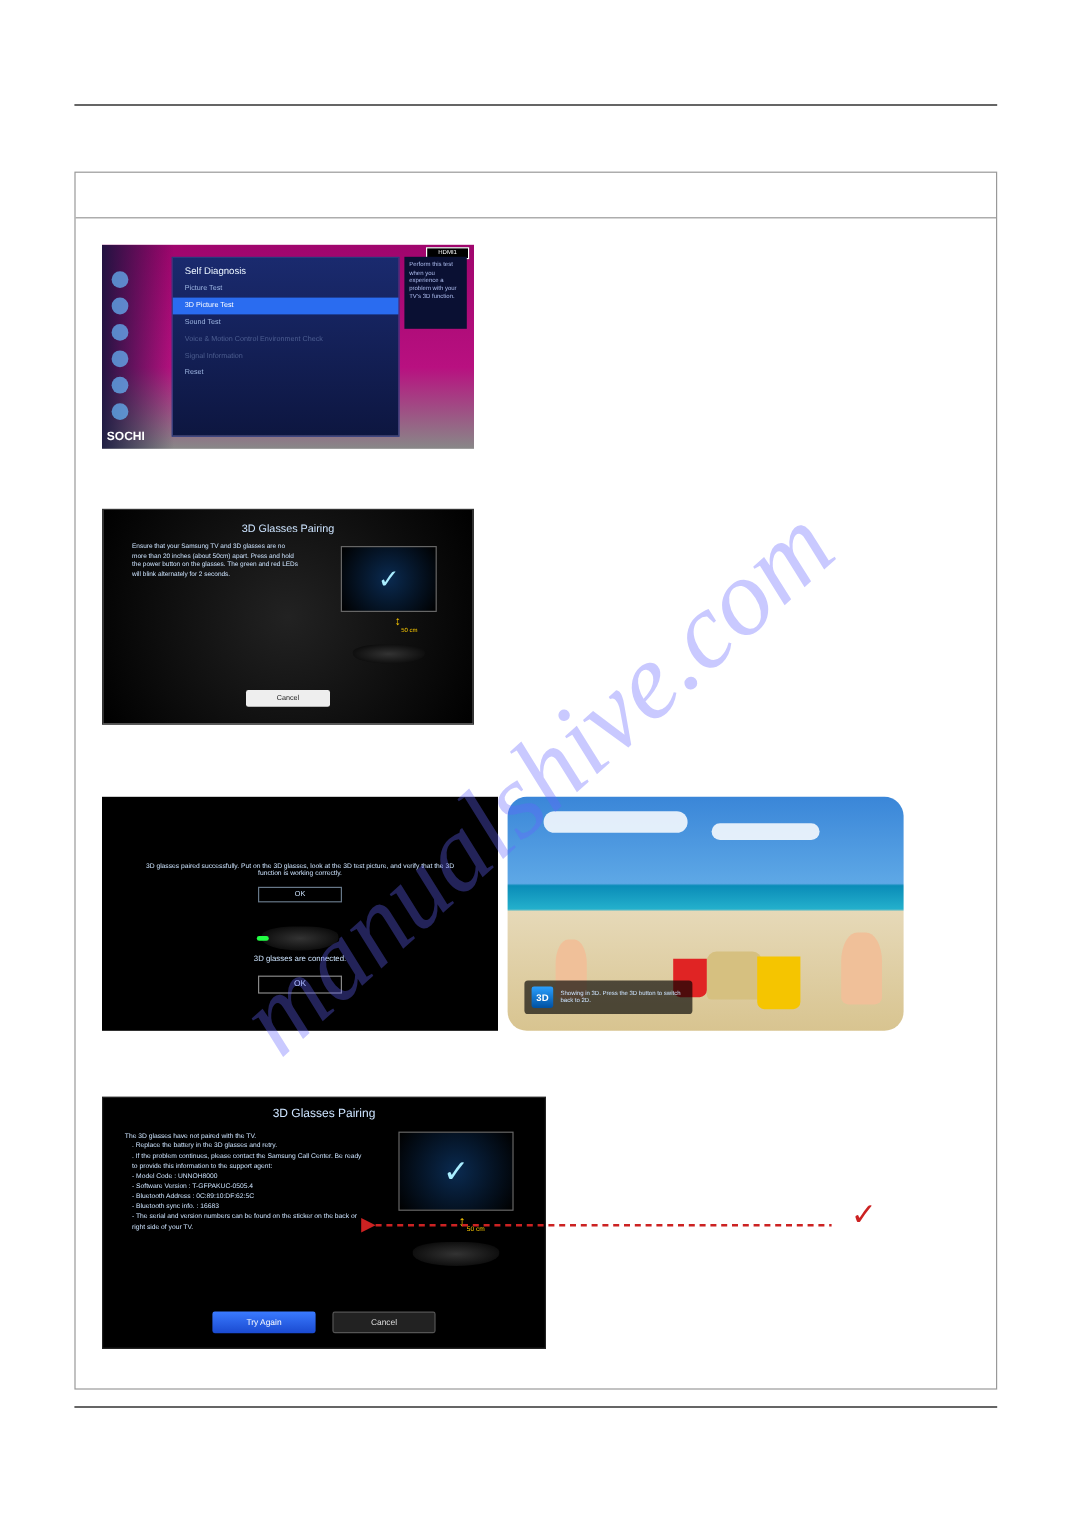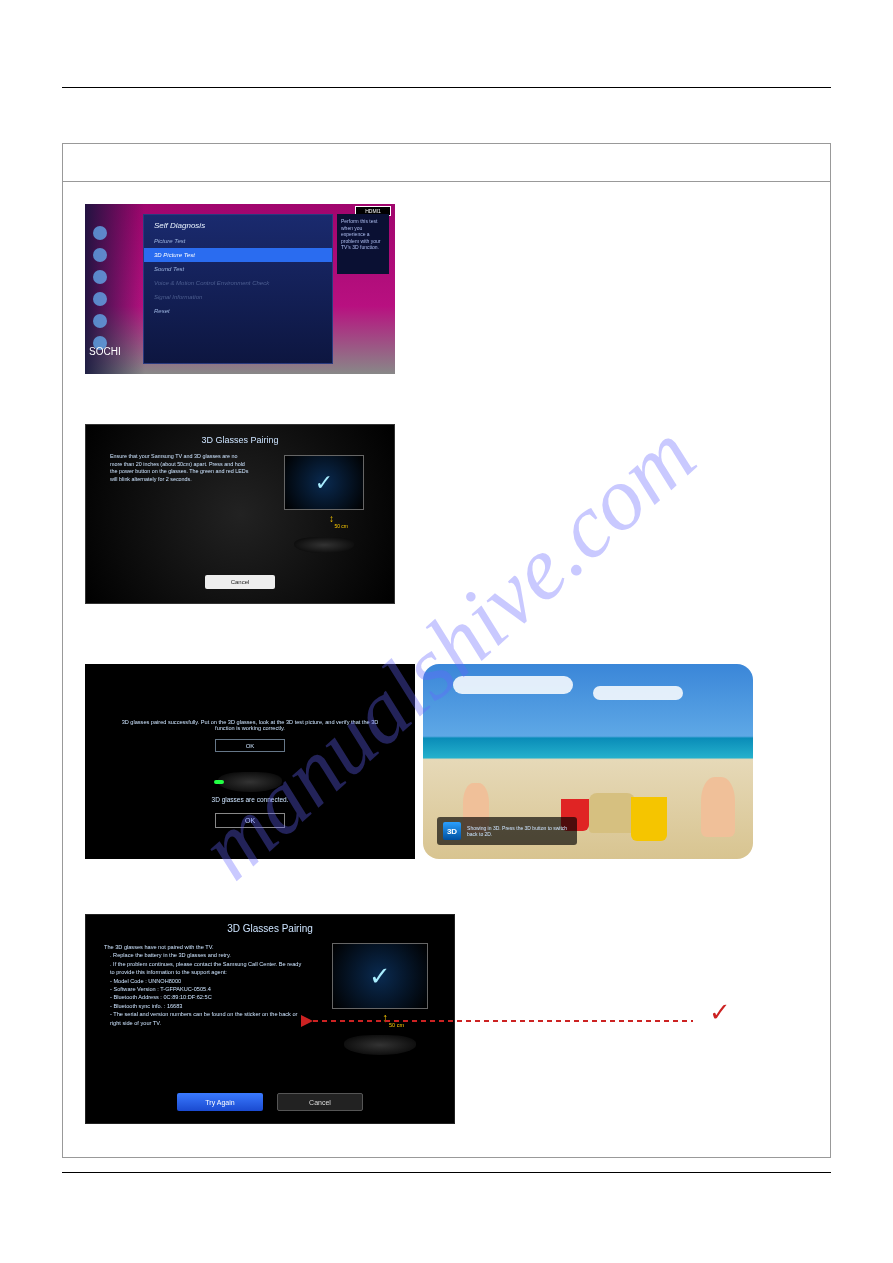--- a/index.html
+++ b/index.html
@@ -40,30 +40,30 @@
   .shot { position: absolute; overflow: hidden; }
 
   
   .s1 { left: 22px; top: 60px; width: 310px; height: 170px;
         background: linear-gradient(#a0056d, #b81080 60%, #888 100%); }
   .s1-bg-left { position:absolute; left:0;top:0;bottom:0; width: 60px;
     background: linear-gradient(90deg, rgba(20,20,60,0.9), rgba(20,20,60,0));}
   .s1-iconcol { position:absolute; left:8px; top:14px; }
   .s1-iconcol div { width:14px; height:14px; border-radius:50%; margin:8px 0; background:#6bf; opacity:0.7;}
   .s1-panel { position:absolute; left:58px; top:10px; width:190px; height:150px;
-    background: linear-gradient(#1a2a6e,#0d1640); border:1px solid #2a3a7e;font-style:italic; }
+    background: linear-gradient(#1a2a6e,#0d1640); border:1px solid #2a3a7e; }
   .s1-panel h4 { color:#eaf4ff; font-size:8px; font-weight:normal; padding:6px 10px 4px; }
   .s1-item { color:#9cb4e0; font-size:6px; padding:4px 10px; }
   .s1-item.sel { background:#2a6cf0; color:#fff; }
   .s1-item.dim { opacity:0.4; }
   .s1-side { position:absolute; right:6px; top:10px; width:52px; height:60px;
     background:#0a1033; color:#aebef0; font-size:5px; padding:4px; line-height:1.3;}
   .s1-badge { position:absolute; right:4px; top:2px; width:36px; height:10px; background:#000;
     border:1px solid #fff; color:#fff; font-size:5px; display:flex; align-items:center; justify-content:center;}
-  .s1-logo { position:absolute; left:4px; bottom:17px; color:#fff; font-size:10px; font-weight:normal;}
+  .s1-logo { position:absolute; left:4px; bottom:4px; color:#fff; font-size:10px; font-weight:bold;}
 
   
   .s2 { left: 22px; top: 280px; width: 310px; height: 180px;
         background: radial-gradient(circle at 50% 50%, #222, #000); border:1px solid #333;}
   .s2-title { text-align:center; color:#cde4ff; font-size:9px; padding-top:10px;}
   .s2-text { position:absolute; left:24px; top:28px; width:140px; color:#cde4ff; font-size:5.4px; line-height:1.4;}
   .s2-tv { position:absolute; right:30px; top:30px; width:80px; height:55px; border:1px solid #666;
     background: radial-gradient(circle at 50% 50%, #0a2a50, #000); display:flex; align-items:center; justify-content:center;}
   .s2-check { color:#aef; font-size:22px;}
   .s2-arrow { position:absolute; right:60px; top:88px; font-size:10px; color:#ffcc00;}

